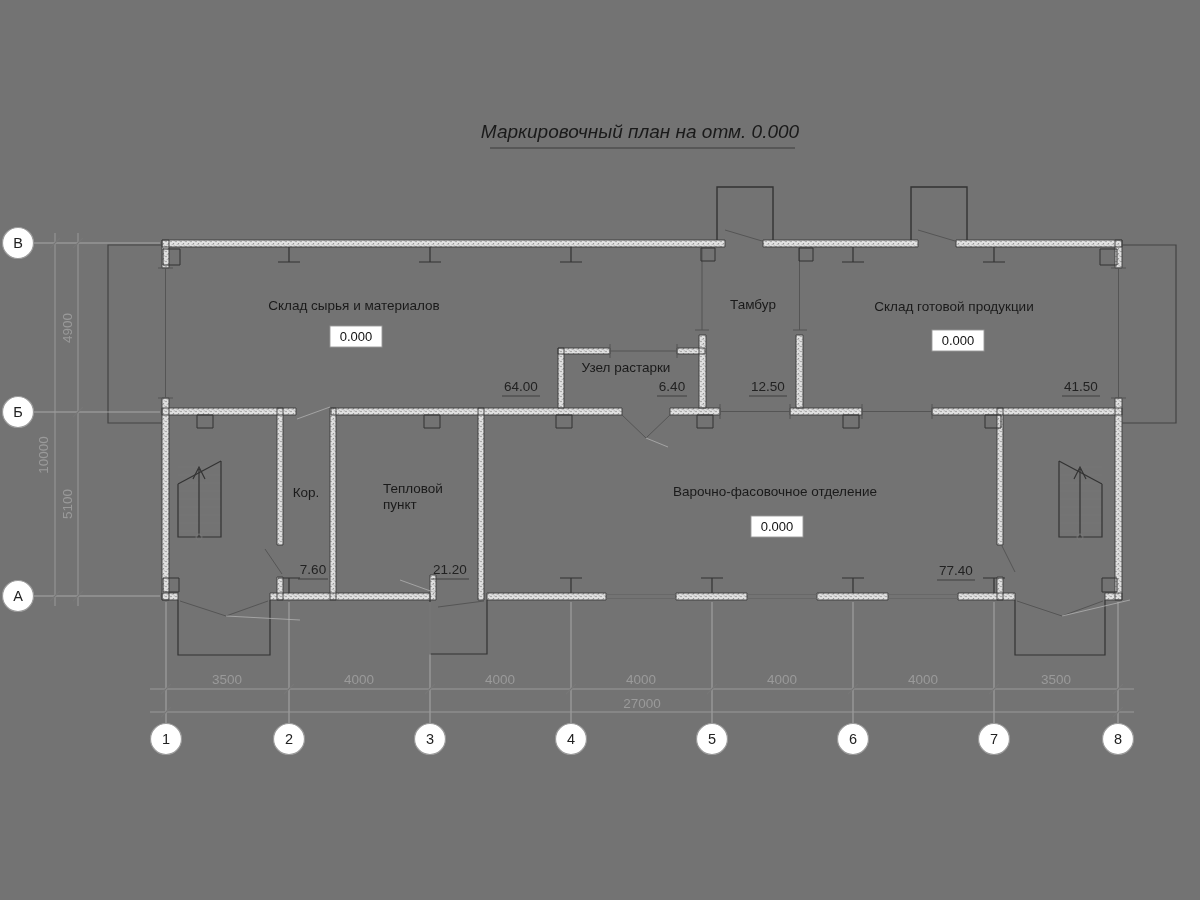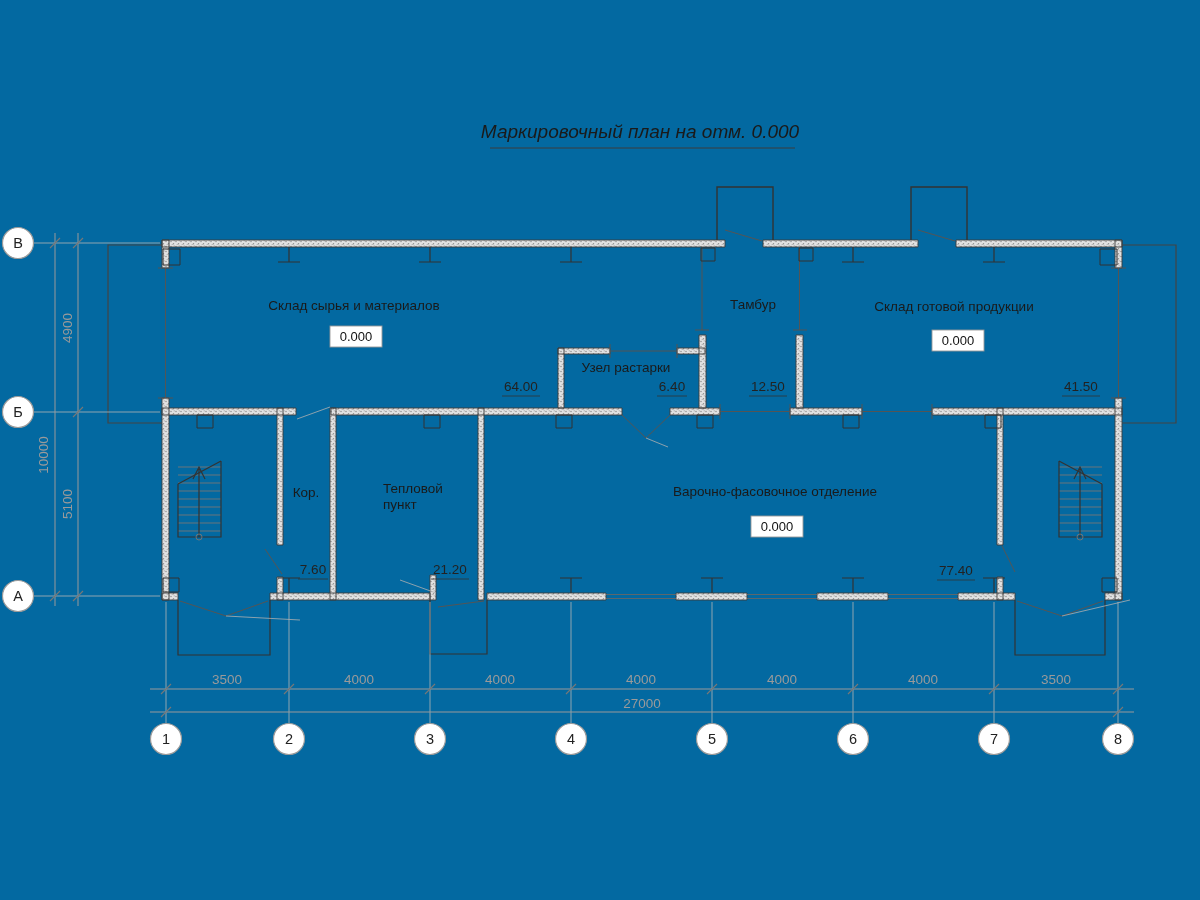--- a/index.html
+++ b/index.html
@@ -1,16 +1,16 @@
 <!DOCTYPE html>
 <html><head>
 <meta charset="utf-8">
 <style>
   html,body{margin:0;padding:0;background:#ffffff;}
-  .page{width:1200px;height:900px;position:relative;background:#0369a1;overflow:hidden;}
+  .page{width:1200px;height:900px;position:relative;background:#737373;overflow:hidden;}
   svg{display:block;}
   text{font-family:"Liberation Sans","DejaVu Sans",sans-serif;}
   .room-label{font-size:13.5px;fill:#1a1a1a;}
   .area-label{font-size:13.5px;fill:#222;}
   .elev-label{font-size:13px;fill:#111;}
   .dim-label{font-size:13.5px;fill:#9a9a9a;}
   .axis-label{font-size:14.5px;fill:#222;}
   .title-label{font-size:19px;fill:#1a1a1a;font-style:italic;}
 </style>
 </head>

